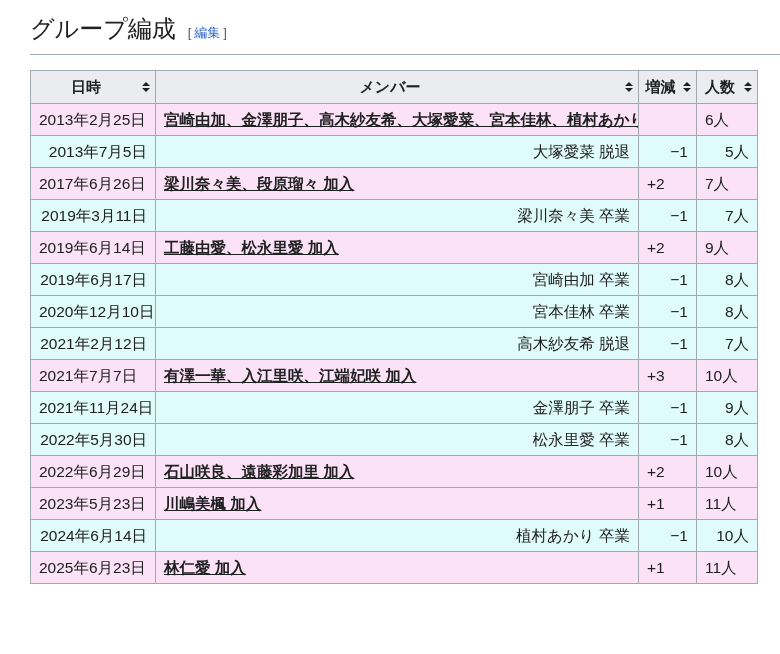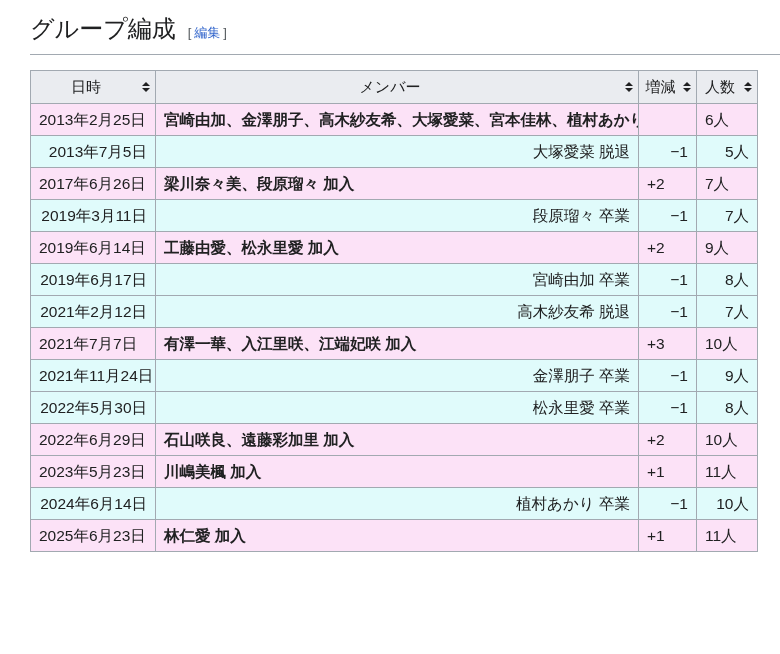--- a/index.html
+++ b/index.html
@@ -50,40 +50,40 @@
     width: 727px;
     font-size: 15.5px;
   }
   table.wikitable col.col-date   { width: 125px; }
   table.wikitable col.col-member { width: 483px; }
   table.wikitable col.col-change { width: 58px; }
   table.wikitable col.col-count  { width: 61px; }
   table.wikitable th {
     background: var(--header-bg, #eaecf0);
     border: 1px solid var(--border-color, #a2a9b1);
-    font-weight: normal;
+    font-weight: bold;
     font-size: 15px;
     text-align: center;
     position: relative;
     padding: 6px 18px 6px 4px;
     line-height: 20px;
     cursor: pointer;
     box-sizing: border-box;
   }
   table.wikitable td {
     border: 1px solid var(--border-color, #a2a9b1);
     padding: 5px 8px;
     line-height: 21px;
     box-sizing: border-box;
     white-space: nowrap;
     overflow: hidden;
   }
   tr.row-join  td { background: var(--join-bg,  #fce2f7); }
   tr.row-leave td { background: var(--leave-bg, #e0fbfb); text-align: right; }
-  td.member-cell.bold { font-weight: bold; }
+  td.member-cell.bold { font-weight: bold; text-decoration: underline; }
   td.change-cell, td.count-cell { padding-left: 10px; }
   
   .sort-icon {
     position: absolute;
     right: 5px;
     top: 50%;
     transform: translateY(-50%);
     display: inline-flex;
     flex-direction: column;
     align-items: center;
@@ -165,37 +165,43 @@
     <td class="count-cell">5人</td>
   </tr>
         <tr class="row-join">
     <td class="date-cell">2017年6月26日</td>
     <td class="member-cell bold">梁川奈々美、段原瑠々 加入</td>
     <td class="change-cell">+2</td>
     <td class="count-cell">7人</td>
   </tr>
         <tr class="row-leave">
     <td class="date-cell">2019年3月11日</td>
-    <td class="member-cell">段原瑠々 卒業</td>
+    <td class="member-cell">梁川奈々美 卒業</td>
     <td class="change-cell">−1</td>
     <td class="count-cell">7人</td>
   </tr>
         <tr class="row-join">
     <td class="date-cell">2019年6月14日</td>
     <td class="member-cell bold">工藤由愛、松永里愛 加入</td>
     <td class="change-cell">+2</td>
     <td class="count-cell">9人</td>
   </tr>
         <tr class="row-leave">
     <td class="date-cell">2019年6月17日</td>
     <td class="member-cell">宮崎由加 卒業</td>
     <td class="change-cell">−1</td>
     <td class="count-cell">8人</td>
   </tr>
         <tr class="row-leave">
+    <td class="date-cell">2020年12月10日</td>
+    <td class="member-cell">宮本佳林 卒業</td>
+    <td class="change-cell">−1</td>
+    <td class="count-cell">8人</td>
+  </tr>
+        <tr class="row-leave">
     <td class="date-cell">2021年2月12日</td>
     <td class="member-cell">高木紗友希 脱退</td>
     <td class="change-cell">−1</td>
     <td class="count-cell">7人</td>
   </tr>
         <tr class="row-join">
     <td class="date-cell">2021年7月7日</td>
     <td class="member-cell bold">有澤一華、入江里咲、江端妃咲 加入</td>
     <td class="change-cell">+3</td>
     <td class="count-cell">10人</td>

